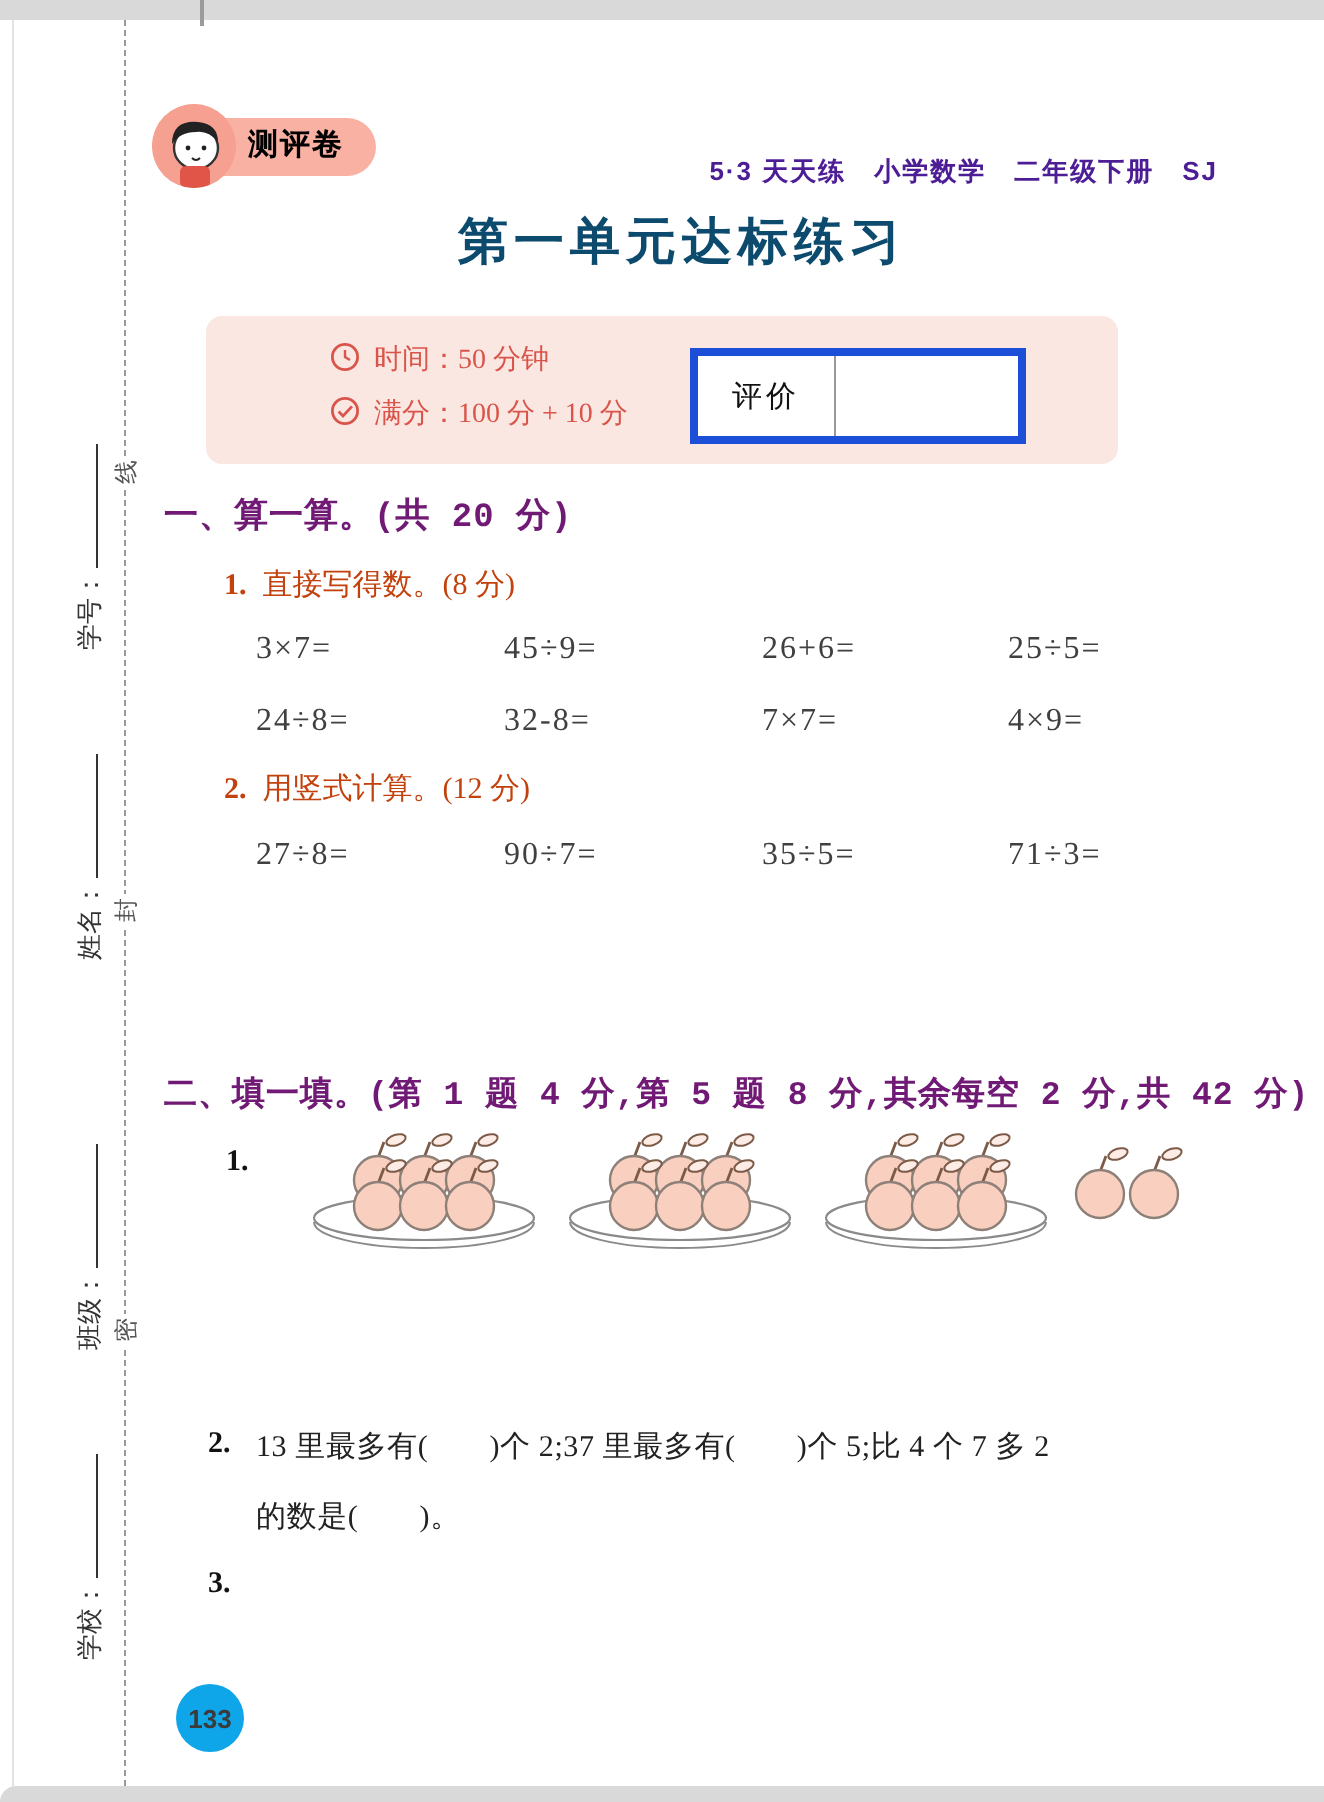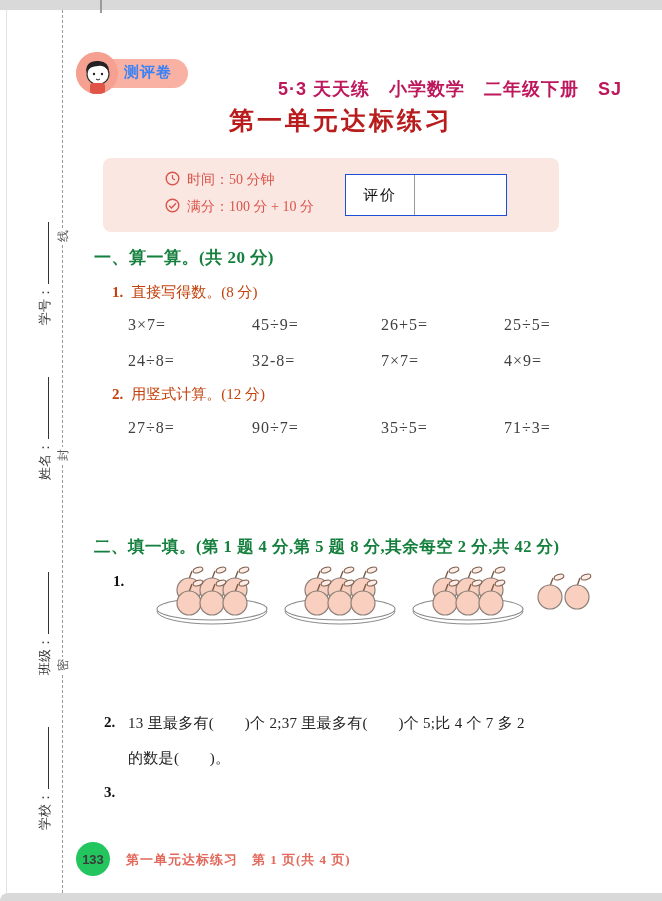--- a/index.html
+++ b/index.html
@@ -15,58 +15,58 @@
   .seal-ch{position:absolute;left:55px;width:16px;text-align:center;transform:rotate(-90deg);
            background:#fff;color:#555;font-size:12px;line-height:16px;}
   
   .vfield{position:absolute;width:150px;height:20px;transform:rotate(-90deg);transform-origin:center;
           font-size:13px;color:#333;white-space:nowrap;}
   .vline{display:inline-block;width:62px;height:1em;border-bottom:1px solid #333;margin-left:2px;}
   
   .badge{position:absolute;left:76px;top:52px;width:112px;height:42px;}
   .badge-pill{position:absolute;left:14px;top:7px;width:98px;height:29px;background:#f8b1a3;border-radius:15px;}
   .badge-label{position:absolute;left:48px;top:11px;font-family:"Liberation Sans",sans-serif;
-               font-weight:bold;font-size:15px;color:#3b82f6;letter-spacing:1px;}
+               font-weight:bold;font-size:15px;color:#000000;letter-spacing:1px;}
   .avatar{position:absolute;left:0;top:0;width:42px;height:42px;border-radius:50%;background:#f5a090;overflow:hidden;}
-  .header-right{position:absolute;right:40px;top:77px;font-family:"Liberation Sans",sans-serif;
-                font-size:18px;font-weight:bold;color:#be185d;letter-spacing:1px;}
+  .header-right{position:absolute;right:53px;top:77px;font-family:"Liberation Sans",sans-serif;
+                font-size:13px;font-weight:bold;color:#4c1d95;letter-spacing:1px;}
   .title{position:absolute;left:80px;right:60px;top:104px;text-align:center;font-size:25px;
-         font-weight:bold;letter-spacing:3px;color:#b91c1c;}
+         font-weight:bold;letter-spacing:3px;color:#0c4a6e;}
   
   .info-box{position:absolute;left:103px;top:158px;width:456px;height:74px;background:#fbe7e2;border-radius:8px;}
   .info-line{position:absolute;left:62px;color:#d9544a;font-size:14px;white-space:nowrap;}
   .info-line .ic{display:inline-block;vertical-align:-2px;margin-right:7px;}
   .eval-table{position:absolute;left:242px;top:16px;width:160px;height:40px;background:#fff;
-              border:1px solid #1d4ed8;display:flex;}
+              border:4px solid #1d4ed8;display:flex;}
   .eval-cell1{width:68px;border-right:1px solid #999;display:flex;align-items:center;justify-content:center;
               font-size:15px;color:#111;letter-spacing:2px;}
   .eval-cell2{flex:1;}
   
-  .sec-head{position:absolute;left:94px;font-family:Liberation Serif, serif;font-weight:bold;
-            font-size:17px;color:#15803d;letter-spacing:0.5px;white-space:nowrap;}
+  .sec-head{position:absolute;left:82px;font-family:Liberation Mono, monospace;font-weight:bold;
+            font-size:17px;color:#701a75;letter-spacing:0.5px;white-space:nowrap;}
   .sub-head{position:absolute;left:112px;font-size:15px;color:#c2410c;white-space:nowrap;}
   .sub-head b{margin-right:8px;}
   .calc-row{position:absolute;left:128px;display:flex;font-size:16px;color:#404040;letter-spacing:1px;}
   .calc-row span{display:inline-block;}
   .c1{width:124px;} .c2{width:129px;} .c3{width:123px;}
   
   .eq-row{position:absolute;left:213px;font-size:16px;color:#1c1c1c;white-space:nowrap;}
   .fill-box{display:inline-block;width:25px;height:25px;border:1px solid #8e8e8e;background:#fff;
             vertical-align:-8px;margin:0 3px;}
   
   .qnum{position:absolute;left:104px;font-weight:bold;font-size:15px;color:#111;}
   .qtext{position:absolute;left:128px;font-size:15px;color:#222;white-space:nowrap;letter-spacing:0.3px;}
   .stick-icon{display:inline-block;width:2px;height:15px;border-left:2px solid #555;
               transform:rotate(22deg);margin:0 3px;vertical-align:-3px;}
   .tri-icon{font-family:"DejaVu Sans",sans-serif;font-size:16px;color:#444;margin:0 1px;}
   .square-icon{display:inline-block;width:15px;height:15px;border:1.5px solid #555;background:#fff;
                vertical-align:-3px;margin:0 2px;box-shadow:2px 2px 0 -1px #999;}
   
-  .page-badge{position:absolute;left:76px;top:842px;width:34px;height:34px;border-radius:50%;
-              background:#22c55e;display:flex;align-items:center;justify-content:center;
+  .page-badge{position:absolute;left:88px;top:842px;width:34px;height:34px;border-radius:50%;
+              background:#0ea5e9;display:flex;align-items:center;justify-content:center;
               font-family:"Liberation Sans",sans-serif;font-weight:bold;font-size:13px;color:#3b3b3b;}
   .footer-text{position:absolute;left:126px;top:851px;font-size:13px;font-weight:bold;
                color:#e2695c;letter-spacing:1px;}
   .apples{position:absolute;left:150px;top:562px;}
 </style>
 </head>
 <body>
 
 <div class="page">
 
@@ -138,21 +138,21 @@
 
   <div class="sec-head" style="top:246px">一、算一算。(共 20 分)</div>
 
   <div class="sub-head" style="top:283px">
     <b>1.</b><span>直接写得数。(8 分)</span>
   </div>
 
   <div class="calc-row" style="top:316px">
     <span class="c1">3×7=</span>
     <span class="c2">45÷9=</span>
-    <span class="c3">26+5=</span>
+    <span class="c3">26+6=</span>
     <span>25÷5=</span>
   </div>
   <div class="calc-row" style="top:352px">
     <span class="c1">24÷8=</span>
     <span class="c2">32-8=</span>
     <span class="c3">7×7=</span>
     <span>4×9=</span>
   </div>
 
   <div class="sub-head" style="top:385px">
@@ -241,15 +241,14 @@
   </div>
 
 
   <div class="qnum" style="top:714px">2.</div>
   <div class="qtext" style="top:714px">13 里最多有(　　)个 2;37 里最多有(　　)个 5;比 4 个 7 多 2</div>
   <div class="qtext" style="top:749px">的数是(　　)。</div>
 
   <div class="qnum" style="top:784px">3.</div>
 
   <div class="page-badge">133</div>
-  <div class="footer-text">第一单元达标练习　第 1 页(共 4 页)</div>
 
 </div>
 
 </body></html>

